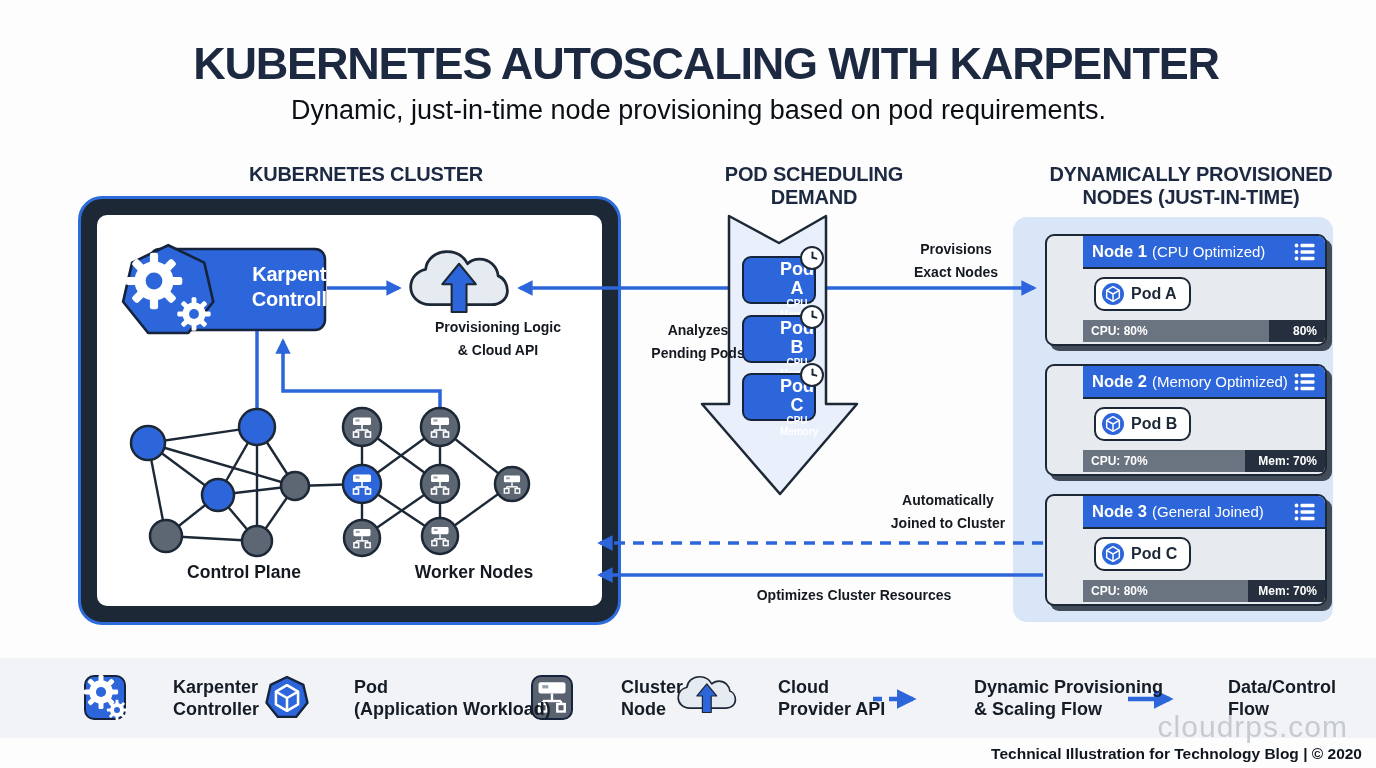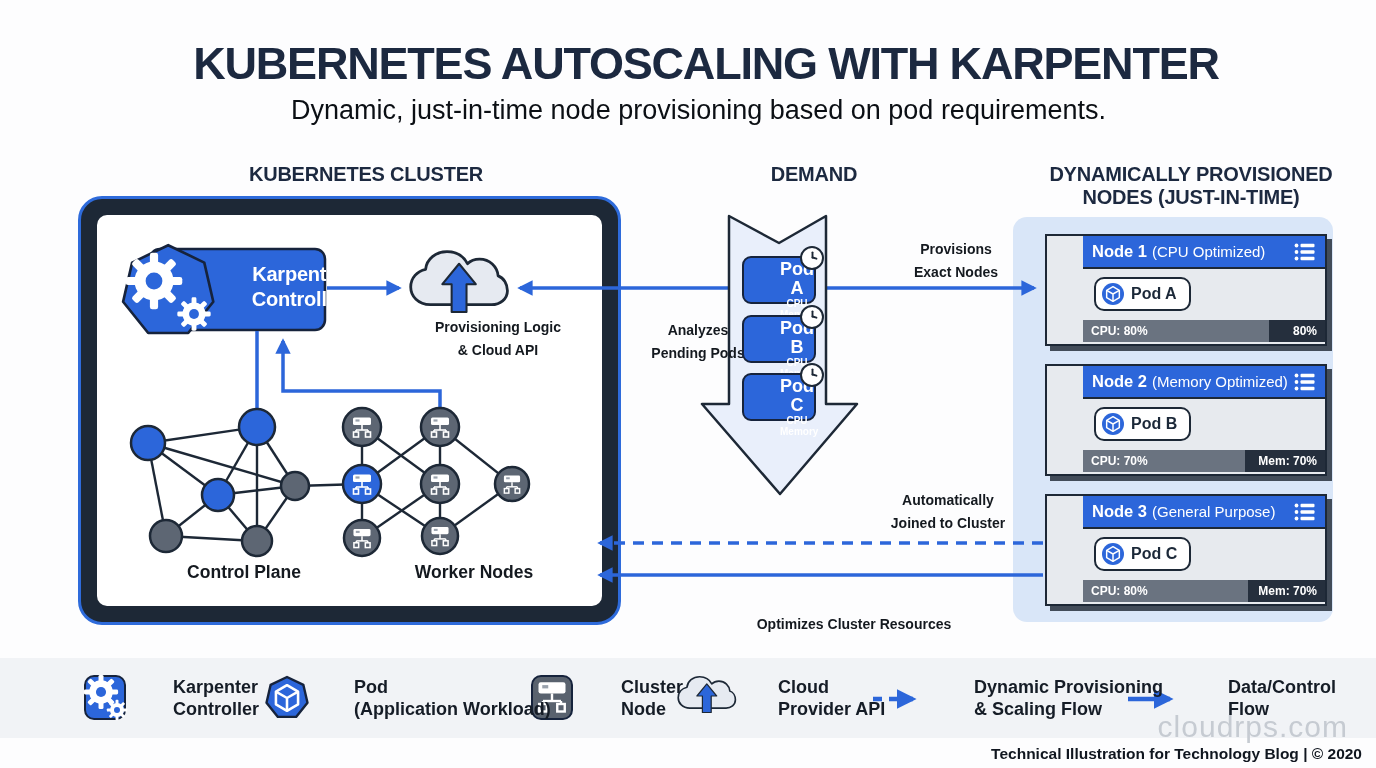--- a/index.html
+++ b/index.html
@@ -17,21 +17,21 @@
   .sec-head{font-size:20px;font-weight:700;color:#1c2940;text-align:center;line-height:23px;letter-spacing:-0.2px;}
 
   
   .cluster-frame{left:78px;top:196px;width:501px;height:423px;background:#1d2836;
                  border:3px solid #2e6bdb;border-radius:24px;}
   .cluster-inner{position:absolute;left:16px;top:16px;right:16px;bottom:16px;background:#ffffff;border-radius:10px;}
 
   
   .nodes-panel{left:1013px;top:217px;width:284px;height:405px;background:#d9e6f8;border-radius:14px;}
 
-  .node-card{left:1045px;width:242px;height:108px;border:2px solid #1d2836;border-radius:0;
+  .node-card{left:1045px;width:242px;height:108px;border:2px solid #1d2836;border-radius:9px;
              overflow:hidden;background:#e7eaee;box-shadow:5px 5px 0 #424c59;}
   .node-header{height:31px;background:#2c66da;border-bottom:2px solid #1d2836;display:flex;
                align-items:center;padding:0 9px;color:#fff;gap:5px;}
   .node-name{font-size:16.5px;font-weight:700;}
   .node-type{font-size:15px;font-weight:400;text-align:center;}
   .node-header svg{margin-left:auto;}
   .node-body{height:51px;position:relative;}
   .pod-chip{position:absolute;left:11px;top:8px;height:30px;background:#ffffff;border:2px solid #1d2836;
             border-radius:10px;display:flex;align-items:center;gap:7px;padding:0 12px 0 6px;}
   .pod-chip-label{font-size:16px;font-weight:600;color:#1b2838;}
@@ -205,20 +205,21 @@
       </g>
     </g>
   </svg>
 
   <div class="layer-top">
     <div class="abs main-title">KUBERNETES AUTOSCALING WITH KARPENTER</div>
     <div class="abs main-subtitle">Dynamic, just-in-time node provisioning based on pod requirements.</div>
 
     <div class="abs sec-head" style="left:180px;top:163px;width:300px;">KUBERNETES CLUSTER</div>
     <div class="abs sec-head" style="left:648px;top:163px;width:260px;">
+      <div>POD SCHEDULING</div>
       <div>DEMAND</div>
     </div>
     <div class="abs sec-head" style="left:1005px;top:163px;width:300px;">
       <div>DYNAMICALLY PROVISIONED</div>
       <div>NODES (JUST-IN-TIME)</div>
     </div>
 
     <div class="abs ctrl-label">
       <div>Karpenter</div>
       <div>Controller</div>
@@ -237,21 +238,21 @@
       <div>Pending Pods</div>
     </div>
     <div class="abs flow-label" style="left:845px;top:238px;width:150px;">
       <div>Provisions</div>
       <div>Exact Nodes</div>
     </div>
     <div class="abs flow-label" style="left:827px;top:489px;width:170px;">
       <div>Automatically</div>
       <div>Joined to Cluster</div>
     </div>
-    <div class="abs flow-label" style="left:668px;top:613px;width:300px;">Optimizes Cluster Resources</div>
+    <div class="abs flow-label" style="left:668px;top:584px;width:300px;">Optimizes Cluster Resources</div>
 
     <div class="abs pod-box" style="top:256px;">
       <div class="clock">
         <svg width="19" height="19" viewBox="0 0 24 24">
             <g stroke="#1d2836" stroke-width="2.4" stroke-linecap="round">
               <line x1="12" y1="12" x2="12" y2="5.5"></line>
               <line x1="12" y1="12" x2="17" y2="13.5"></line>
             </g>
           </svg>
       </div>
@@ -348,21 +349,21 @@
         <div class="bar-fill" style="width: 67%;">
             <span>CPU: 70%</span>
           </div>
         <div class="bar-rest">Mem: 70%</div>
       </div>
     </div>
 
     <div class="abs node-card" style="top:494px;">
       <div class="node-header">
         <span class="node-name">Node 3</span>
-        <span class="node-type">(General Purpose)</span>
+        <span class="node-type">(General Joined)</span>
         <svg width="22" height="18" viewBox="0 0 22 18">
             <g fill="#fff">
               <circle cx="2.5" cy="2.5" r="1.9"></circle>
               <rect x="6.5" y="0.8" width="14" height="3.4" rx="1"></rect>
               <circle cx="2.5" cy="9" r="1.9"></circle>
               <rect x="6.5" y="7.3" width="14" height="3.4" rx="1"></rect>
               <circle cx="2.5" cy="15.5" r="1.9"></circle>
               <rect x="6.5" y="13.8" width="14" height="3.4" rx="1"></rect>
             </g>
           </svg>

